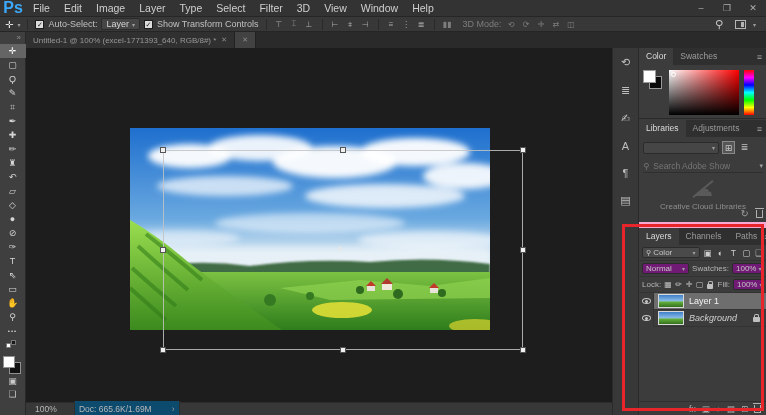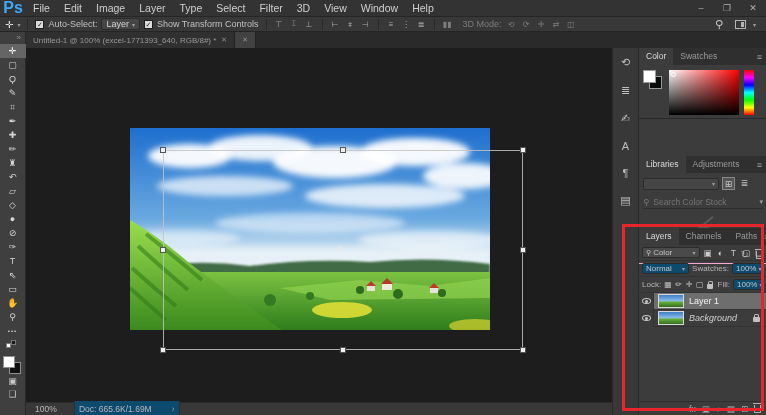--- a/index.html
+++ b/index.html
@@ -71,40 +71,40 @@
   #color-panel { position:absolute; left:0; top:0; width:128px; height:71px; border-bottom:1px solid #2a2a2a; }
   #color-body { display:flex; padding:5px 4px; gap:5px; }
   #c-swatches { position:relative; width:21px; height:21px; }
   #c-fg { position:absolute; left:0; top:0; width:13px; height:13px; background:#fff; border:1px solid #9a9a9a; z-index:2; }
   #c-bg { position:absolute; left:6px; top:6px; width:13px; height:13px; background:#0a0a0a; border:1px solid #9a9a9a; }
   #grad-box { position:relative; width:70px; height:45px; background:linear-gradient(to bottom, rgba(0,0,0,0), #000), linear-gradient(to right, #ffffff, #ff0000); }
   #grad-dot { position:absolute; left:2px; top:2px; width:5px; height:5px; border:1px solid #fff; border-radius:50%; }
   #hue-bar { width:10px; height:45px; background:linear-gradient(to bottom,#f00,#f0f,#00f,#0ff,#0f0,#ff0,#f00); }
 
   
-  #lib-panel { position:absolute; left:0; top:72px; width:128px; height:108px; border-bottom:1px solid #f9a8d4;margin-top:36px; }
+  #lib-panel { position:absolute; left:0; top:72px; width:128px; height:108px; border-bottom:6px solid #f9a8d4; }
   #lib-row1 { display:flex; align-items:center; gap:3px; padding:4px 4px 2px 4px; }
   #lib-select { width:76px; height:12px; background:#464646; border:1px solid #2b2b2b; border-radius:2px; display:flex; align-items:center; justify-content:flex-end; padding-right:3px; color:#9a9a9a; font-size:7px; }
   .vicon { width:13px; height:13px; text-align:center; line-height:13px; font-size:9px; color:#c5c5c5; }
   .vicon.sel { background:#555; border:1px solid #8a8a8a; }
   #lib-search { display:flex; align-items:center; gap:4px; margin:3px 4px 0 4px; height:14px; border-bottom:1px solid #2f2f2f; color:#757575; font-size:8.5px; }
   #lib-search .caret { margin-left:auto; font-size:7px; }
   #cloud-wrap { position:relative; width:34px; height:24px; margin:5px auto 0 auto; text-align:center; }
   #cloud-glyph { font-size:20px; color:#5a5a5a; line-height:22px; }
   #cloud-slash { position:absolute; left:4px; top:10px; width:26px; height:2px; background:#5a5a5a; transform:rotate(-40deg); }
   .err-line { text-align:center; font-size:8px; color:#8f8f8f; line-height:10px; }
   #lib-footer { position:absolute; right:4px; bottom:3px; display:flex; align-items:center; gap:7px; font-size:10px; color:#9d9d9d; }
 
   
   #layers-panel { position:absolute; left:0; top:180px; width:128px; height:187px; display:flex; flex-direction:column; }
   .lp-row { display:flex; align-items:center; padding:0 3px; gap:3px; height:16px; font-size:8px; color:#c5c5c5; border-bottom:1px solid #333; }
   #kind-box { width:58px; height:11px; background:#4a4a4a; border:1px solid #2b2b2b; border-radius:2px; display:flex; align-items:center; gap:2px; padding:0 3px; }
   #kind-box .caret { margin-left:auto; }
   .f-icon { font-size:8.5px; color:#cfcfcf; width:10px; text-align:center; }
-  .sel-sm { height:11px; background:#0c4a6e; border:1px solid #2b2b2b; border-radius:2px; display:flex; align-items:center; gap:2px; padding:0 3px; }
+  .sel-sm { height:11px; background:#701a75; border:1px solid #2b2b2b; border-radius:2px; display:flex; align-items:center; gap:2px; padding:0 3px; }
   .caret { font-size:6px; color:#9f9f9f; }
   .lbl { color:#b5b5b5; }
   .l-icon { font-size:8px; color:#c2c2c2; width:9px; text-align:center; }
   .mini-lock { width:7px; height:5px; background:#c0c0c0; border-radius:1px; position:relative; margin-top:3px; }
   .mini-lock::before { content:""; position:absolute; top:-3px; left:1px; width:3px; height:3px; border:1px solid #c0c0c0; border-bottom:none; border-radius:2px 2px 0 0; }
   .lrow { display:flex; align-items:center; height:17px; border-bottom:1px solid #333; font-size:9px; }
   .lrow.selected { background:#6e6e6e; color:#f2f2f2; }
   .eye-cell { width:15px; height:17px; border-right:1px solid #333; display:flex; align-items:center; justify-content:center; background:#3c3c3c; }
   .eye { width:9px; height:6px; border:1px solid #c8c8c8; border-radius:50%; position:relative; }
   .eye::after { content:""; position:absolute; width:3px; height:3px; background:#c8c8c8; border-radius:50%; left:2px; top:1px; }
@@ -348,21 +348,21 @@
     </div>
     <div id="lib-row1">
       <div id="lib-select">
         <span class="caret">▾</span>
       </div>
       <span class="vicon sel">⊞</span>
       <span class="vicon">≣</span>
     </div>
     <div id="lib-search">
       <span>⚲</span>
-      <span>Search Color Stock</span>
+      <span>Search Adobe Show</span>
       <span class="caret">▾</span>
     </div>
     <div id="cloud-wrap">
       <span id="cloud-glyph">☁</span>
       <div id="cloud-slash"></div>
     </div>
     <div class="err-line">Creative Cloud Libraries</div>
     <div id="lib-footer">
       <span>↻</span>
       <span class="mini-trash"></span>

